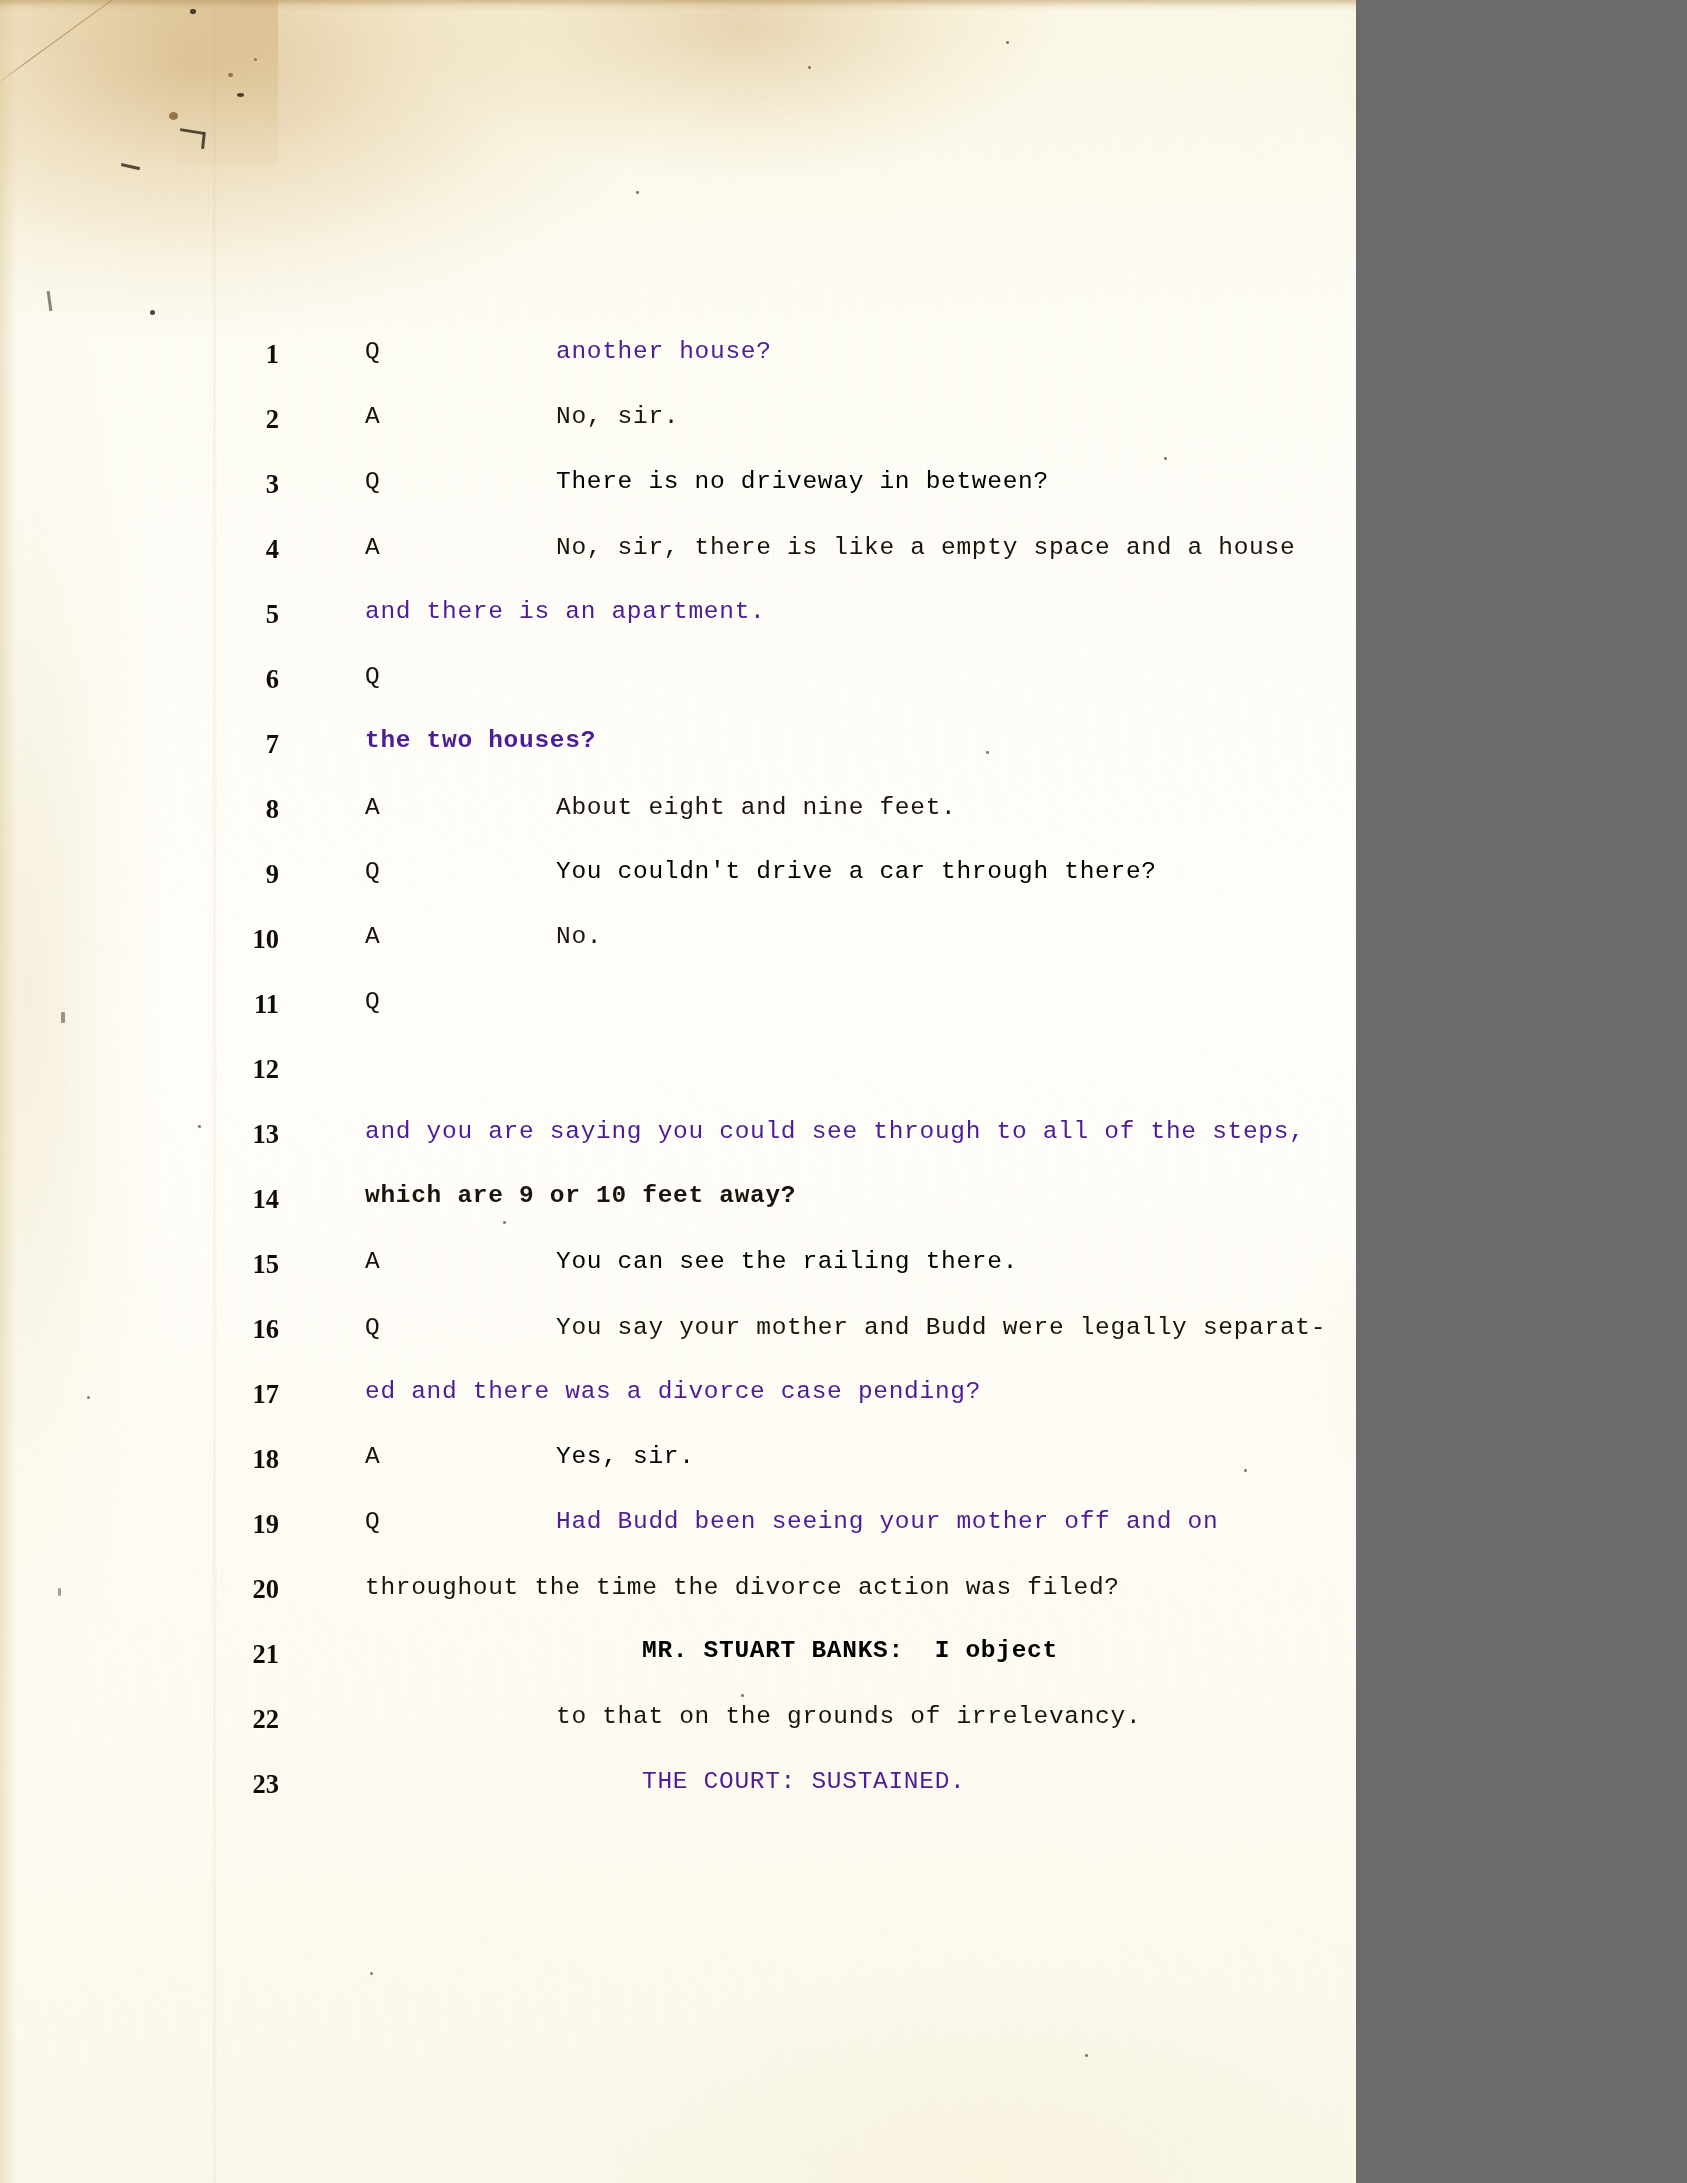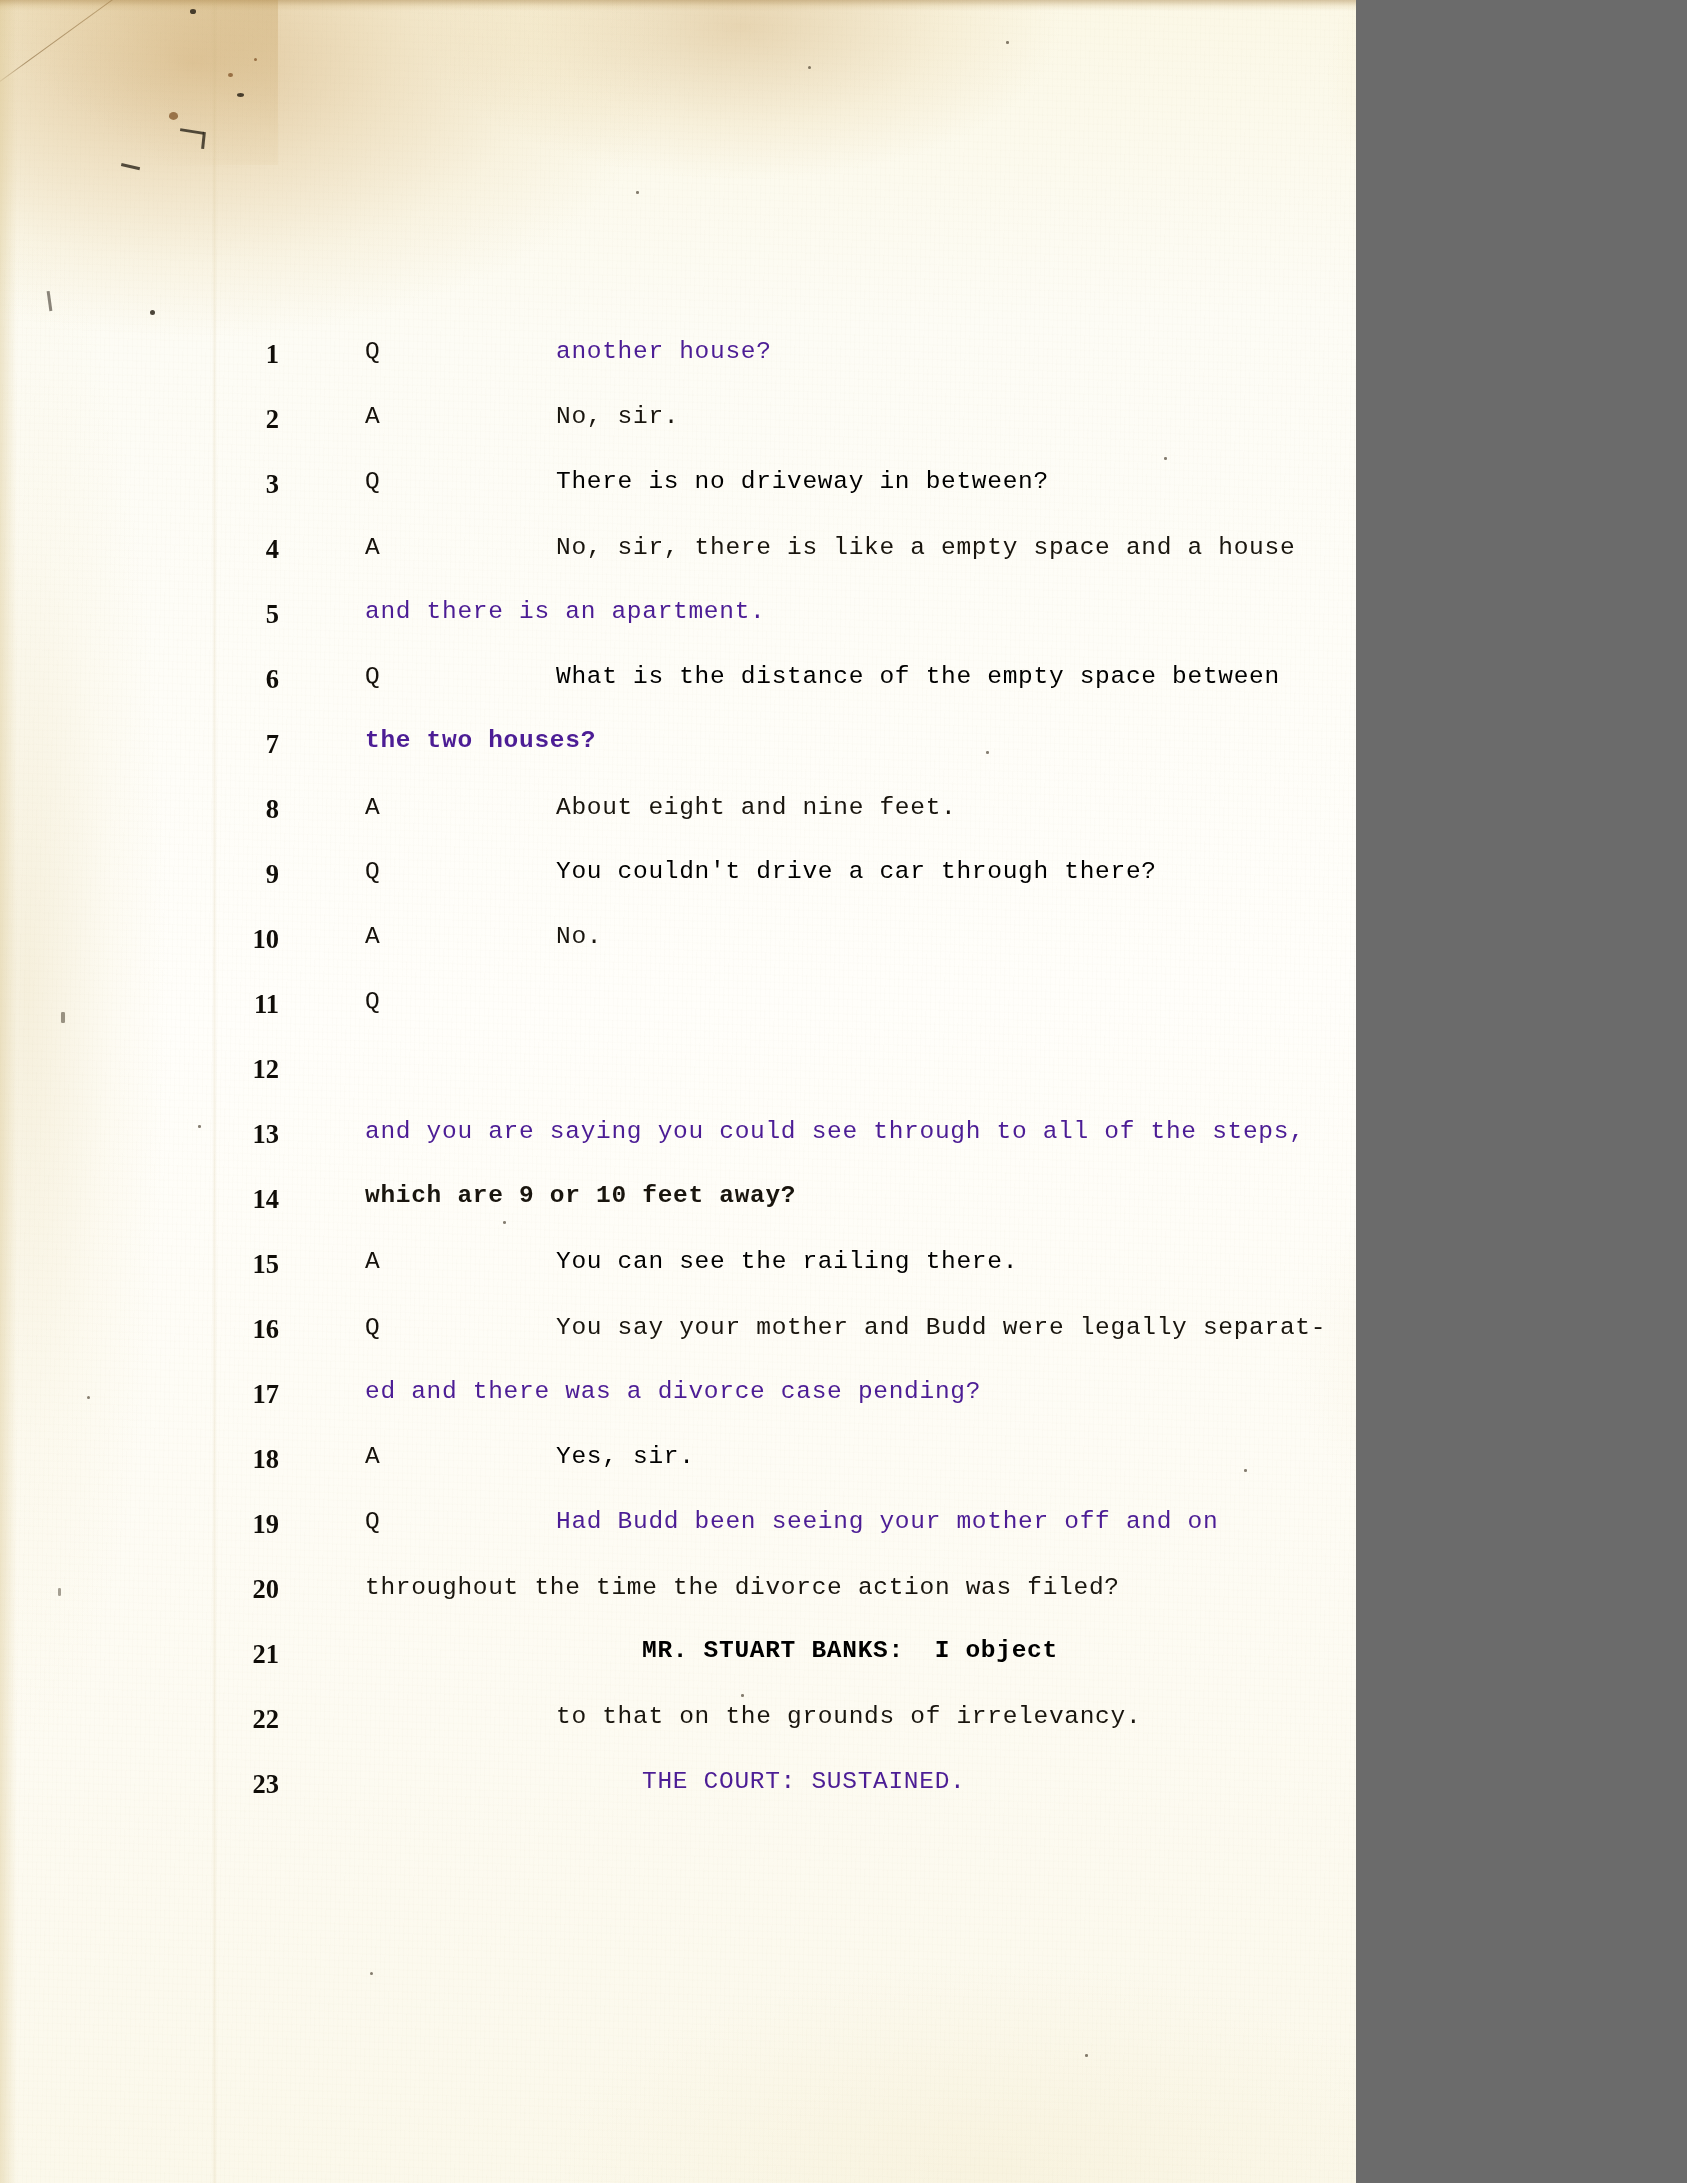--- a/index.html
+++ b/index.html
@@ -277,21 +277,20 @@
         <div class="speaker">A</div>
         <div class="body ind-q">No, sir, there is like a empty space and a house</div>
       </div>
       <div class="tline">
         <div class="lineno">5</div>
         <div class="body ind-cont">and there is an apartment.</div>
       </div>
       <div class="tline">
         <div class="lineno">6</div>
         <div class="speaker">Q</div>
-        <div class="body ind-q">What is the distance of the empty space between</div>
       </div>
       <div class="tline">
         <div class="lineno">7</div>
         <div class="body ind-cont">the two houses?</div>
       </div>
       <div class="tline">
         <div class="lineno">8</div>
         <div class="speaker">A</div>
         <div class="body ind-q">About eight and nine feet.</div>
       </div>

